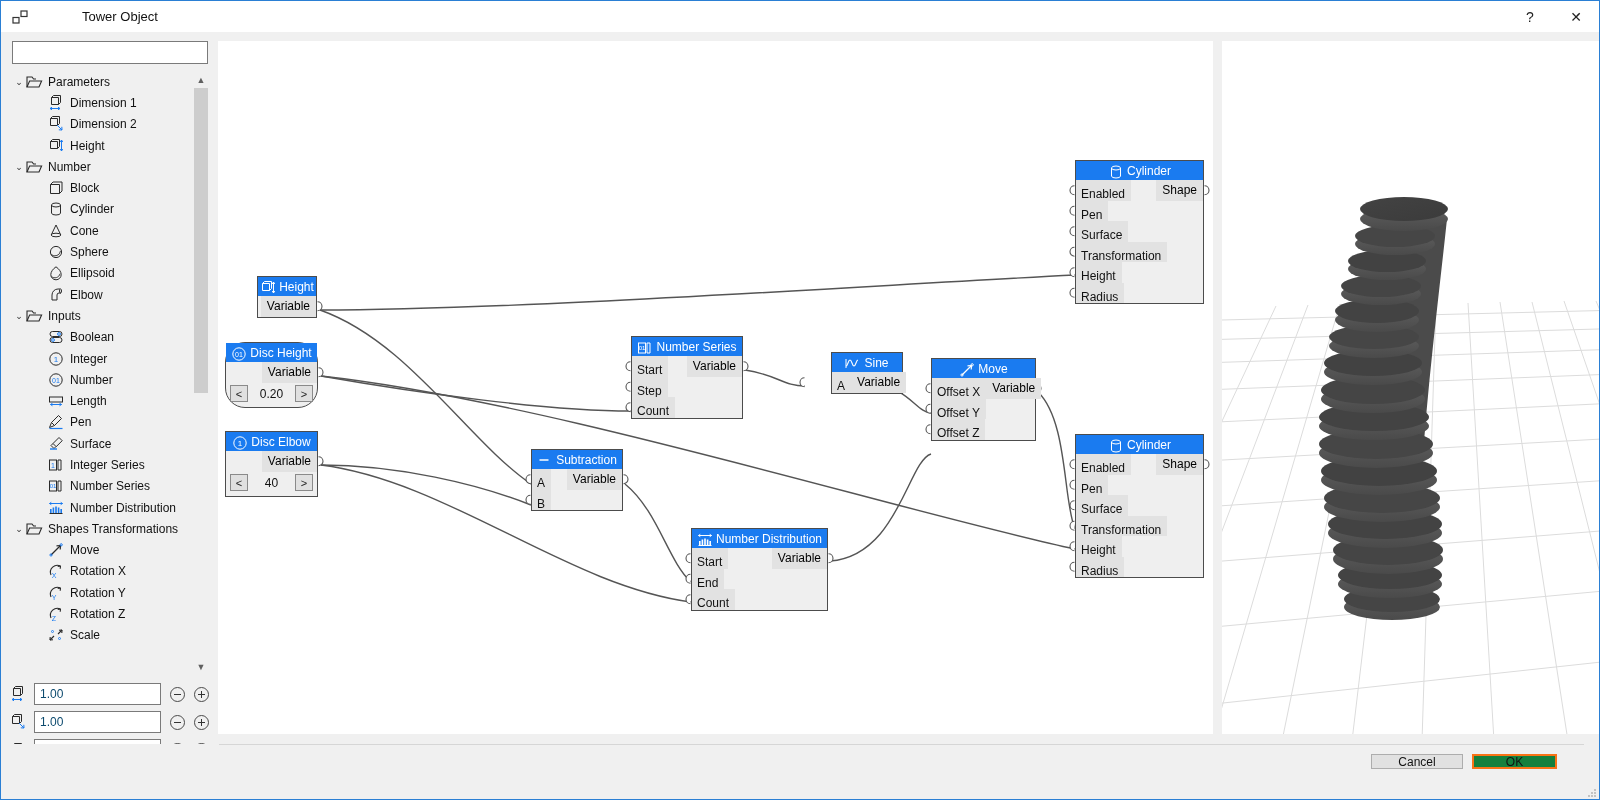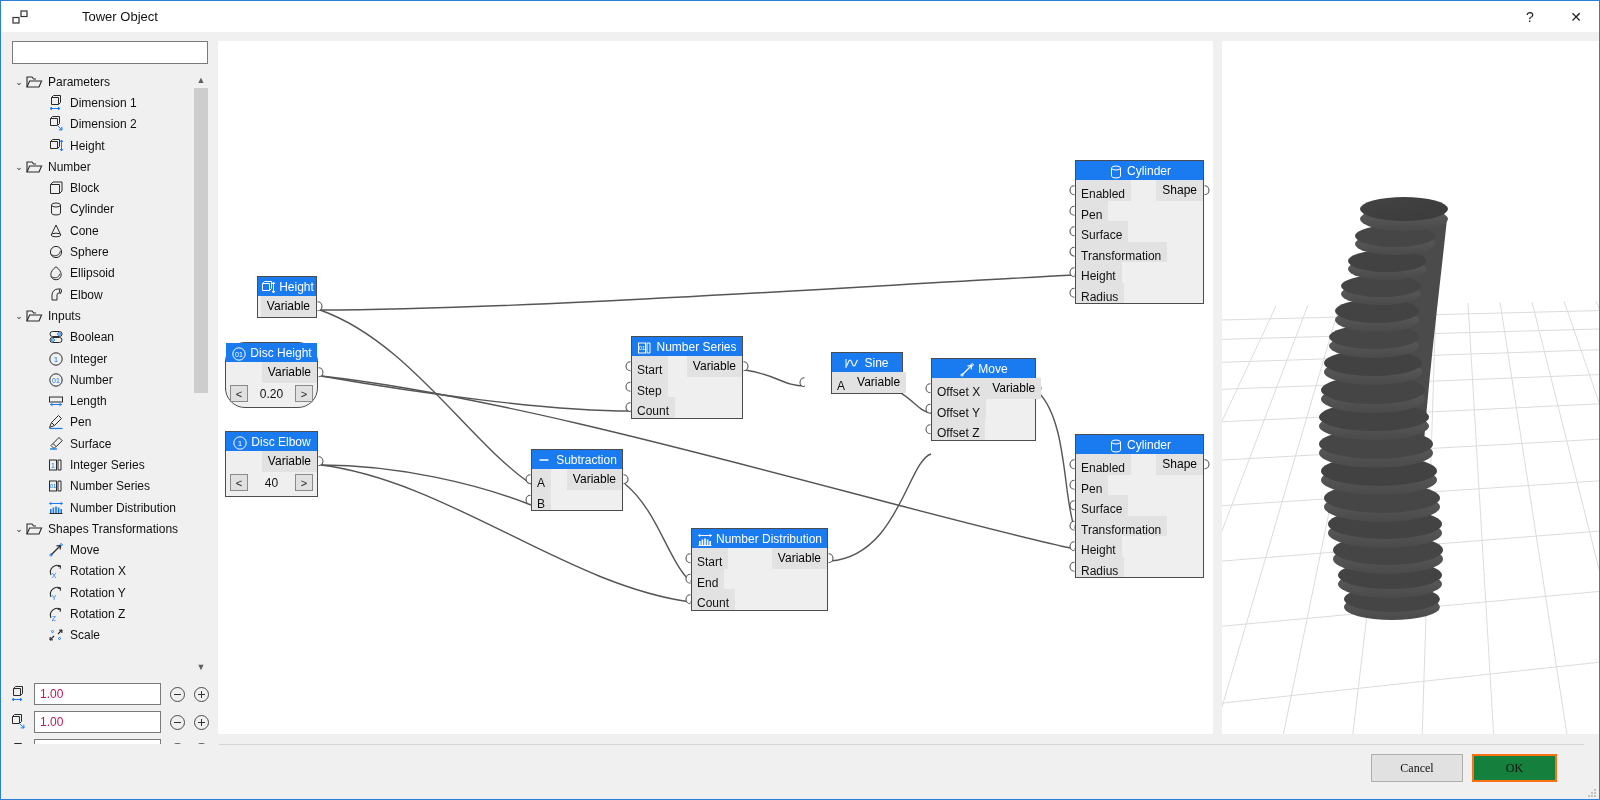--- a/index.html
+++ b/index.html
@@ -72,21 +72,21 @@
            font-size:9px; color:#333; }
   .folder-ico { width:17px; height:14px; margin-right:5px; flex:0 0 auto; }
   .node-ico { width:16px; height:16px; margin-right:6px; flex:0 0 auto; }
 
   
   #paramfields { position:absolute; left:0; top:648px; width:216px; }
   .pf-row { display:flex; align-items:center; height:28px; padding-left:8px; }
   .pf-ico { width:17px; height:17px; margin-right:7px; flex:0 0 auto; }
   .pf-input {
     width:127px; height:22px; border:1px solid #7a7a7a; background:#fff;
-    font-family:"Liberation Sans", sans-serif; font-size:12px; color:#be185d;
+    font-family:"Liberation Sans", sans-serif; font-size:12px; color:#0c4a6e;
     padding:0 5px; outline:none;
   }
   .pf-btn {
     width:15px; height:15px; margin-left:9px; border-radius:50%;
     border:1px solid #4a4a4a; position:relative; background:#f0f0f0; cursor:pointer;
   }
   .pf-btn:before { content:""; position:absolute; left:3px; top:6px; width:7px; height:1px; background:#333; }
   .pf-btn.plus:after { content:""; position:absolute; left:6px; top:3px; width:1px; height:7px; background:#333; }
   #pf-divider { position:absolute; left:10px; top:740px; width:196px; height:1px; background:#d0d0d0; }
   #updaterow { position:absolute; left:0; top:751px; width:216px; height:28px; display:flex; align-items:center; }
@@ -142,22 +142,22 @@
     background:#ffffff; overflow:hidden;
   }
   #vp-svg { position:absolute; left:0; top:0; width:377px; height:693px; }
 
   
   #footer {
     position:absolute; left:1px; top:743px; width:1598px; height:56px; background:#f0f0f0;
   }
   #footer-line { position:absolute; left:217px; top:0px; width:1365px; height:1px; background:#d6d6d6; }
   .fbtn {
-    position:absolute; top:10px; height:28px; display:flex; align-items:center; justify-content:center;
-    font-size:12px; color:#111; cursor:pointer;font-family:Liberation Serif, serif;
+    position:absolute; top:10px; height:15px; display:flex; align-items:center; justify-content:center;
+    font-size:12px; color:#111; cursor:pointer;
   }
   #cancel-btn { left:1369px; width:92px; border:1px solid #adadad; background:#e1e1e1; }
   #ok-btn { left:1470px; width:85px; border:2px solid #f97316; background:#15803d; }
   #gripper { position:absolute; right:3px; bottom:3px; width:10px; height:10px; }
 </style>
 </head>
 <body>
 
 <div id="app">
 

